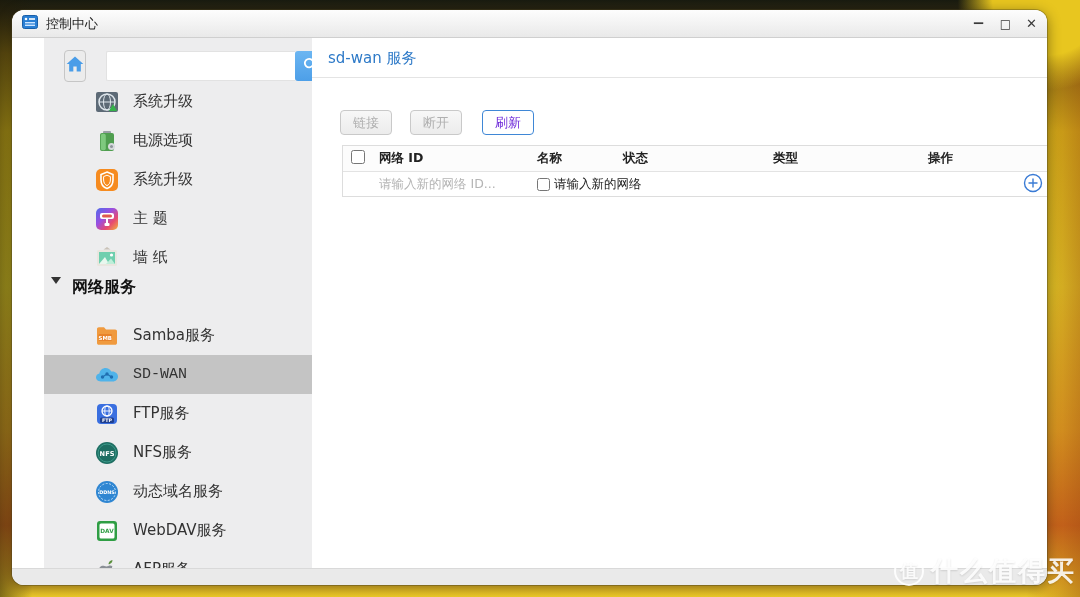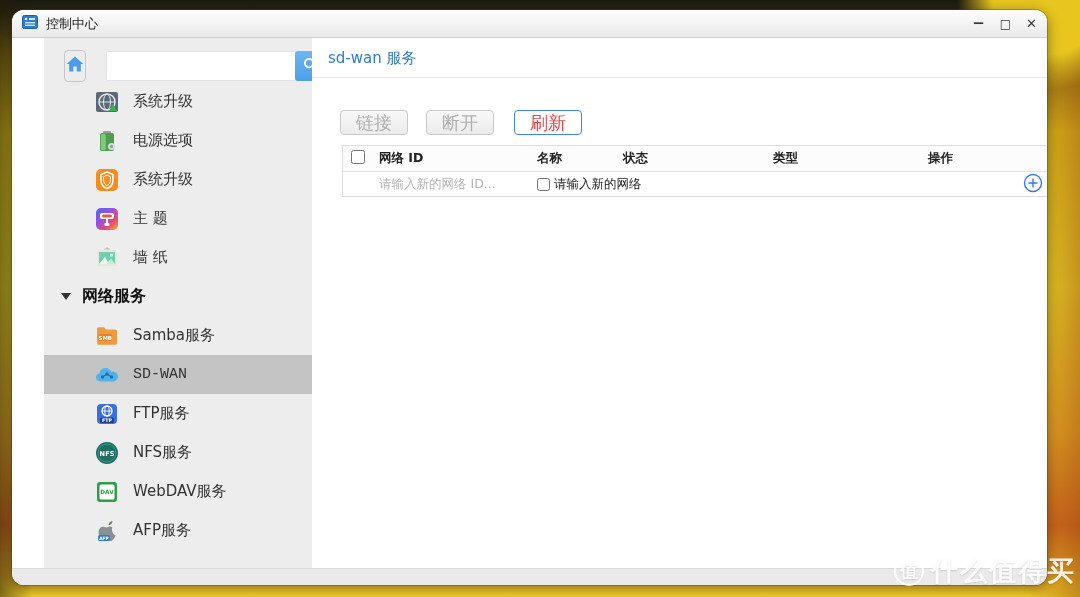--- a/index.html
+++ b/index.html
@@ -55,44 +55,44 @@
     border-radius:3px; display:flex; align-items:center; justify-content:center;
   }
   .side-list { flex:1; display:flex; flex-direction:column; overflow:hidden; }
   .side-item {
     height:39px; flex:0 0 39px; display:flex; align-items:center;
     padding-left:50px; gap:13px; cursor:default;
   }
   .side-item .label { font-size:15px; color:#333; }
   .side-item.selected { background:#c4c4c4;font-family:Liberation Mono, monospace; }
   .side-section {
-    height:39px; flex:0 0 39px; display:flex; align-items:center;
-    padding-left:17px; gap:11px;
+    height:39px; flex:0 0 39px; display:flex; 
+    padding-left:7px; gap:11px;
   }
   .tri-down {
     width:0; height:0; border-left:5.5px solid transparent; border-right:5.5px solid transparent;
     border-top:7px solid #333;
   }
   .side-section .label { font-size:16px; font-weight:bold; color:#111; }
   .icon-24 { width:26px; height:24px; display:flex; align-items:center; justify-content:center; flex:0 0 26px; }
 
   
   .main { flex:1; background:#fff; display:flex; flex-direction:column; overflow:hidden; }
   .main-title { margin:10px 0 0 16px; font-size:15px; color:#2e7ac8; line-height:20px; }
   .main-divider { border-bottom:1px solid #e4e4e4; margin-top:9px; }
   .toolbar { margin:32px 0 0 28px; display:flex; gap:18px; }
   .btn {
-    width:68px; height:25px; font-size:18px; border-radius:4px;
+    width:52px; height:25px; font-size:13px; border-radius:4px;
     display:flex; align-items:center; justify-content:center;
     font-family:inherit;
   }
   .btn.disabled {
     background:linear-gradient(#f7f7f7,#ececec); border:1px solid #c9c9c9; color:#b0b0b0;
   }
-  .btn.primary { background:#fff; border:1px solid #3f87d6; color:#ef4444; margin-left:2px; }
+  .btn.primary { background:#fff; border:1px solid #3f87d6; color:#6d28d9; margin-left:2px; }
 
   .table {
     margin:10px 2px 0 30px; width:730px;
     border:1px solid #ddd; font-size:12.5px;
   }
   .trow { display:grid; grid-template-columns:30px 158px 86px 150px 155px 95px 1fr; align-items:center; }
   .thead { height:26px; background:#fcfcfc; border-bottom:1px solid #e3e3e3; font-weight:bold; color:#222; }
   .tcell { padding-left:6px; white-space:nowrap; }
   .tbody-row { height:24px; background:#fff; }
   .cell-placeholder { color:#b4b4b4; overflow:hidden; text-overflow:ellipsis; }
@@ -284,20 +284,30 @@
           <span class="icon-24">
             <svg width="24" height="24" viewBox="0 0 24 24">
                 <circle cx="12" cy="12" r="11" fill="#1e6e62"></circle>
                 <circle cx="12" cy="12" r="9" fill="none" stroke="#3c9a8a" stroke-width="1"></circle>
                 <text x="12" y="14.6" font-size="6.6" font-weight="bold" fill="#fff" text-anchor="middle">NFS</text>
               </svg>
           </span>
           <span class="label">NFS服务</span>
         </div>
 
+        <div class="side-item">
+          <span class="icon-24">
+            <svg width="24" height="24" viewBox="0 0 24 24">
+                <circle cx="12" cy="12" r="11" fill="#2f86d2"></circle>
+                <circle cx="12" cy="12" r="8.5" fill="none" stroke="#bfe0fa" stroke-width="1" stroke-dasharray="2 1.5"></circle>
+                <text x="12" y="14.1" font-size="4.9" font-weight="bold" fill="#fff" text-anchor="middle">DDNS</text>
+              </svg>
+          </span>
+          <span class="label">动态域名服务</span>
+        </div>
 
         <div class="side-item">
           <span class="icon-24">
             <svg width="24" height="24" viewBox="0 0 24 24">
                 <rect x="2" y="2" width="20" height="20" rx="3" fill="#2f9e44"></rect>
                 <rect x="4.5" y="4.5" width="15" height="15" rx="1.5" fill="#fff"></rect>
                 <text x="12" y="14.4" font-size="5.8" font-weight="bold" fill="#2f9e44" text-anchor="middle">DAV</text>
               </svg>
           </span>
           <span class="label">WebDAV服务</span>

